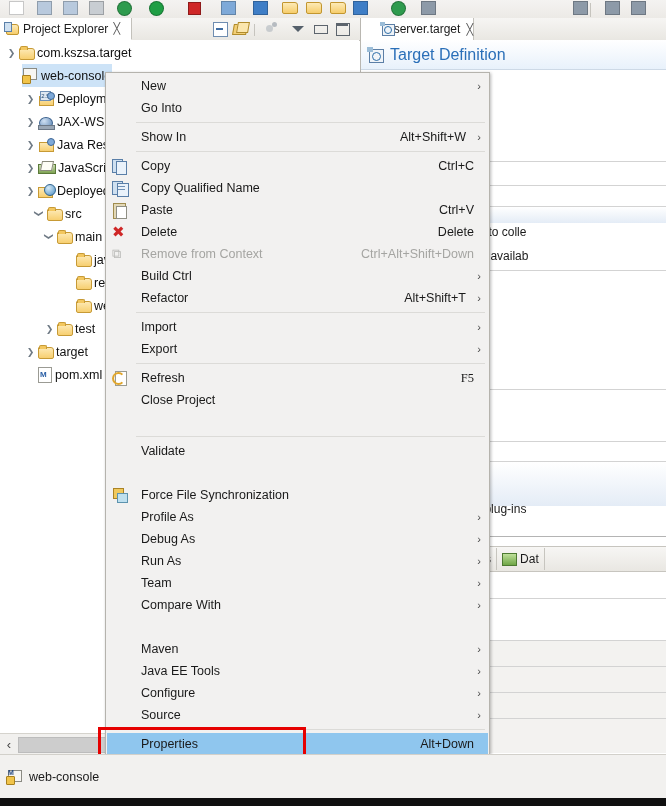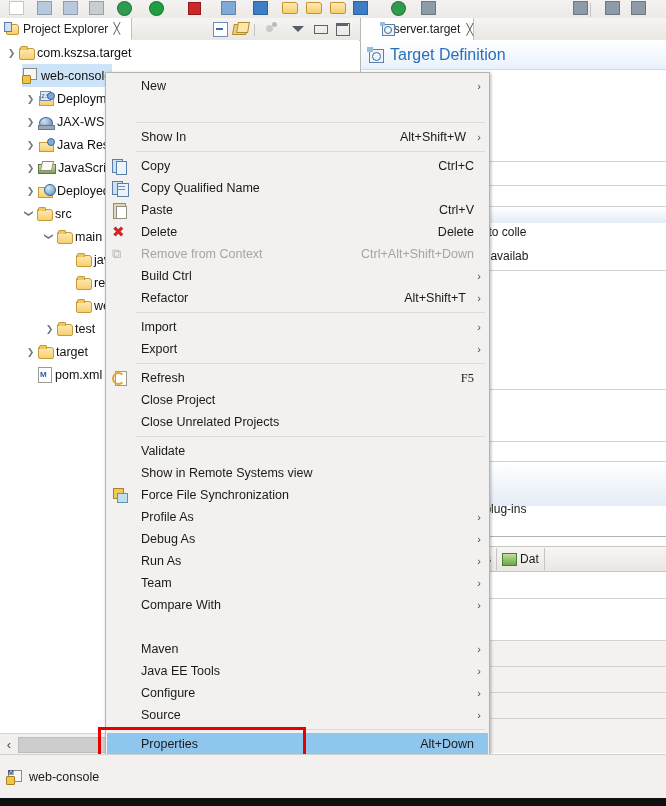--- a/index.html
+++ b/index.html
@@ -369,21 +369,21 @@
       <div class="row" style="top: 139px; padding-left: 25px;">
         <span class="arrow" style="transform: none;">❯</span>
         <span style="display: inline-flex;">
           <span class="f-web">
             <span class="b1"></span>
             <span class="globe"></span>
           </span>
         </span>
         <span class="txt">Deployed Resources</span>
       </div>
-      <div class="row" style="top: 162px; padding-left: 24px;">
+      <div class="row" style="top: 162px; padding-left: 34px;">
         <span class="arrow" style="transform: rotate(90deg);">❯</span>
         <span style="display: inline-flex;">
           <span class="f-folder"></span>
         </span>
         <span class="txt">src</span>
       </div>
       <div class="row" style="top: 185px; padding-left: 44px;">
         <span class="arrow" style="transform: rotate(90deg);">❯</span>
         <span style="display: inline-flex;">
           <span class="f-folder"></span>
@@ -518,20 +518,23 @@
   <div class="hline" style="top:674px;width:305px;"></div>
   <div class="hline" style="top:700px;width:305px;"></div>
 </div>
 
 <div id="ctxmenu" class="abs" style="height: 684px;">
   <div id="ctxgutter" style="height: 684px;"></div>
 <div class="mi" style="top: 2px;">
       <span class="mlabel">New</span>
       <span class="marrow">›</span>
     </div>
+    <div class="mi" style="top: 24px;">
+      <span class="mlabel">Go Into</span>
+    </div>
     <div class="msep" style="top: 49px;"></div>
     <div class="mi" style="top: 53px;">
       <span class="mlabel">Show In</span>
       <span class="maccel">Alt+Shift+W</span>
       <span class="marrow">›</span>
     </div>
     <div class="msep" style="top: 78px;"></div>
     <div class="mi" style="top: 82px;">
       <span class="micon"><span class="mic-copy"><span class="p1"></span><span class="p2"></span></span></span>
       <span class="mlabel">Copy</span>
@@ -576,29 +579,23 @@
     </div>
     <div class="msep" style="top: 290px;"></div>
     <div class="mi" style="top: 294px;">
       <span class="micon"><span class="mic-refresh"><span class="pg"></span><span class="ar"></span></span></span>
       <span class="mlabel">Refresh</span>
       <span class="maccel" style="right: 14px; font-family: Liberation Serif, serif;">F5</span>
     </div>
     <div class="mi" style="top: 316px;">
       <span class="mlabel">Close Project</span>
     </div>
-    <div class="mi" style="top: 338px;">
-      <span class="mlabel">Close Unrelated Projects</span>
-    </div>
     <div class="msep" style="top: 363px;"></div>
     <div class="mi" style="top: 367px;">
       <span class="mlabel">Validate</span>
-    </div>
-    <div class="mi" style="top: 389px;">
-      <span class="mlabel">Show in Remote Systems view</span>
     </div>
     <div class="mi" style="top: 411px;">
       <span class="micon"><span class="mic-sync"><span class="a"></span><span class="b"></span></span></span>
       <span class="mlabel">Force File Synchronization</span>
     </div>
     <div class="mi" style="top: 433px;">
       <span class="mlabel">Profile As</span>
       <span class="marrow">›</span>
     </div>
     <div class="mi" style="top: 455px;">

